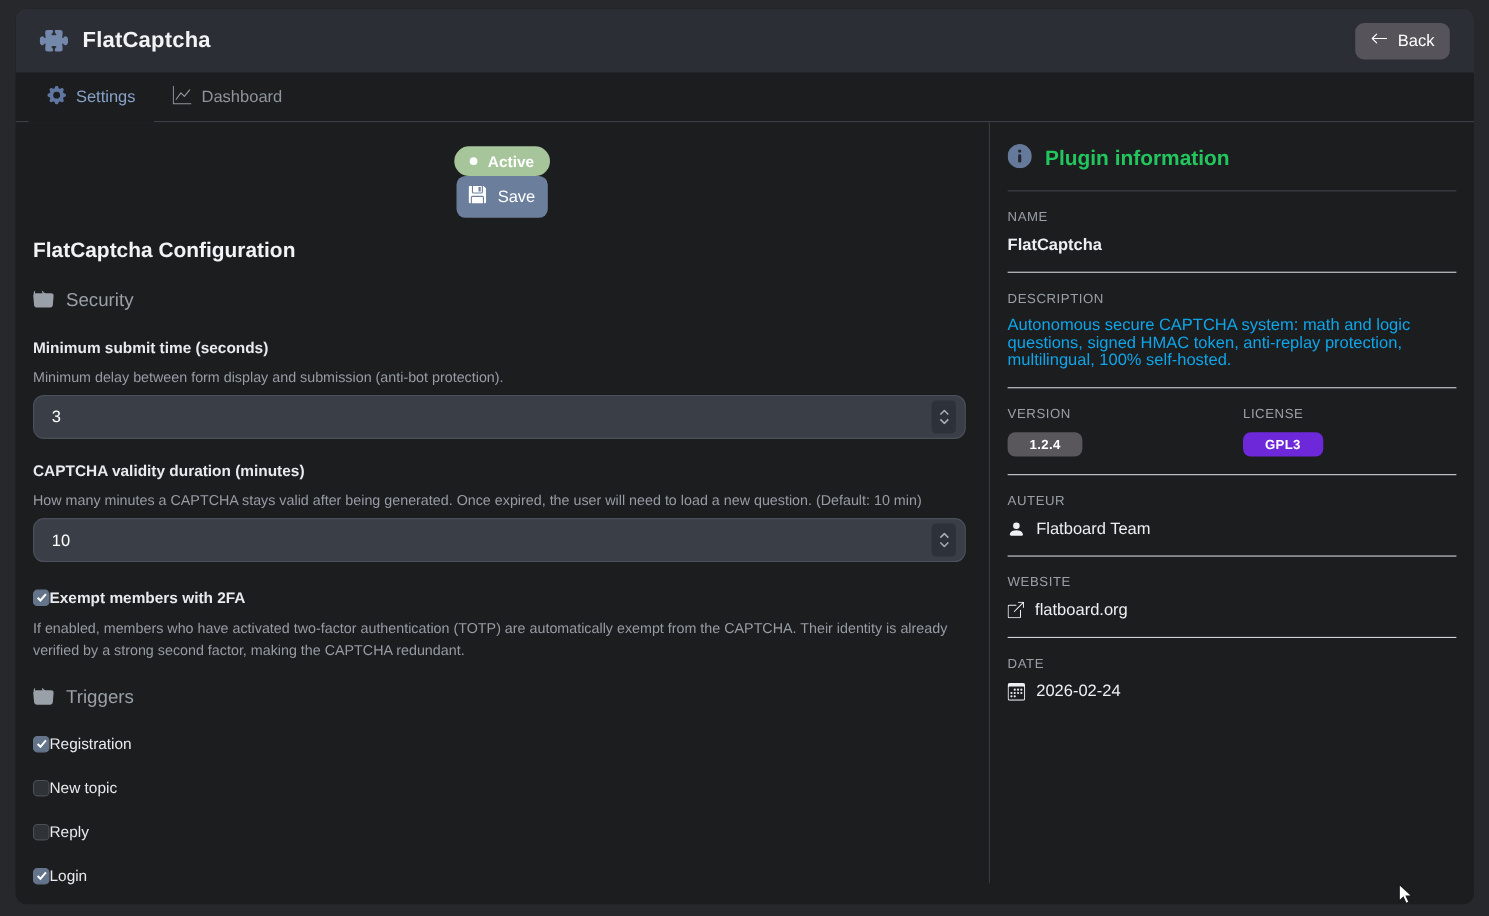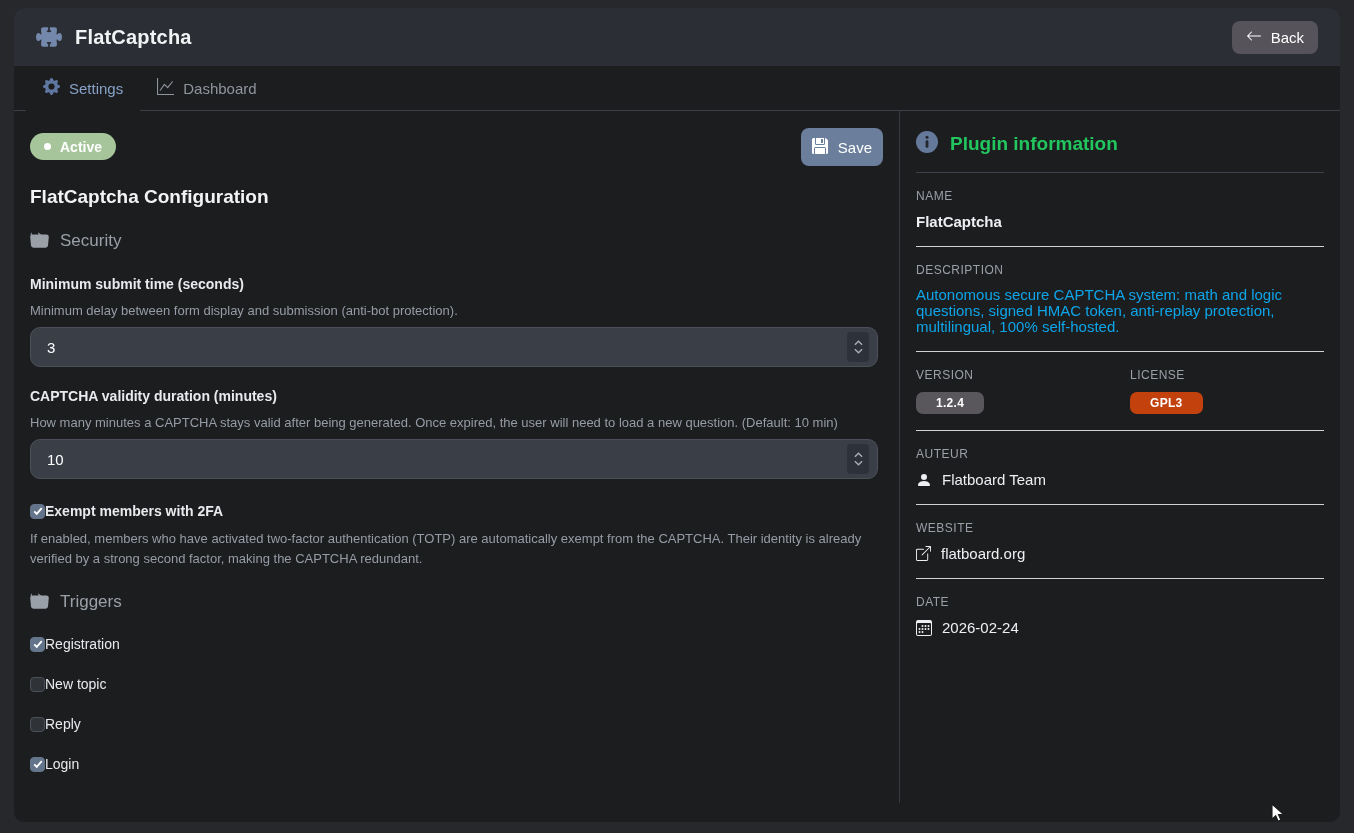--- a/index.html
+++ b/index.html
@@ -25,21 +25,21 @@
   .tab.active { color:#87a1c7; }
   .tab.active::after { content:""; position:absolute; left:0; right:0; bottom:-1px; height:1px;
                        background:#1c1d1f; }
 
   
   .content { display:flex; height:692px; }
   .left-col  { width:885px; padding:17px 16px 0 16px; }
   .right-col { width:441px; border-left:1px solid #36393f; padding:14px 16px 0 16px; }
 
   
-  .toolbar-row { display:flex; justify-content:space-between; align-items:flex-start; }
+  .toolbar-row { display:flex; justify-content:space-between; align-items:center;flex-direction:column; }
   .status-badge { margin-top:5px; background:#a6c59a; color:#fff; border-radius:14px; height:27px;
                   display:inline-flex; align-items:center; gap:9px; padding:0 14px;
                   font-size:14px; font-weight:700; }
   .status-dot { width:7px; height:7px; border-radius:50%; background:#fff; }
   .save-btn { background:#6b7f9d; color:#fff; border:none; height:38px; border-radius:8px;
               display:flex; align-items:center; gap:10px; padding:0 11px; font-size:15px;
               font-family:inherit; cursor:pointer; }
 
   .config-heading { margin-top:20px; font-size:19px; font-weight:700; color:#f2f3f5; }
 
@@ -76,21 +76,21 @@
   .header-divider { height:1px; background:#3e434b; }
   .group-label { margin-top:16px; font-size:12px; color:#9aa0a8; letter-spacing:.5px; }
   .group-value { margin-top:10px; font-size:15px; color:#edeff2; }
   .group-value.bold { font-weight:700; }
   .group-divider { margin-top:16px; height:1px; background:#cfd2d6; }
   .desc-text { margin-top:10px; font-size:15px; color:#0ea5e9; line-height:16px; }
   .two-col { display:flex; }
   .two-col .col1 { width:214px; }
   .badge { display:inline-block; margin-top:10px; background:#5a575c; color:#fff; font-size:12px;
            font-weight:700; border-radius:7px; padding:4px 20px; letter-spacing:.3px; }
-  .badge.license { background:#c2410c; }
+  .badge.license { background:#6d28d9; }
   .icon-value-row { margin-top:10px; display:flex; align-items:center; gap:10px;
                     font-size:15px; color:#edeff2; }
   .icon-value-row svg { flex:none; display:block; }
   .link-text { cursor:pointer; }
 
   
   .mouse-cursor { position:absolute; left:1270px; top:803px; pointer-events:none; z-index:99; }
 </style>
 </head>
 <body>

